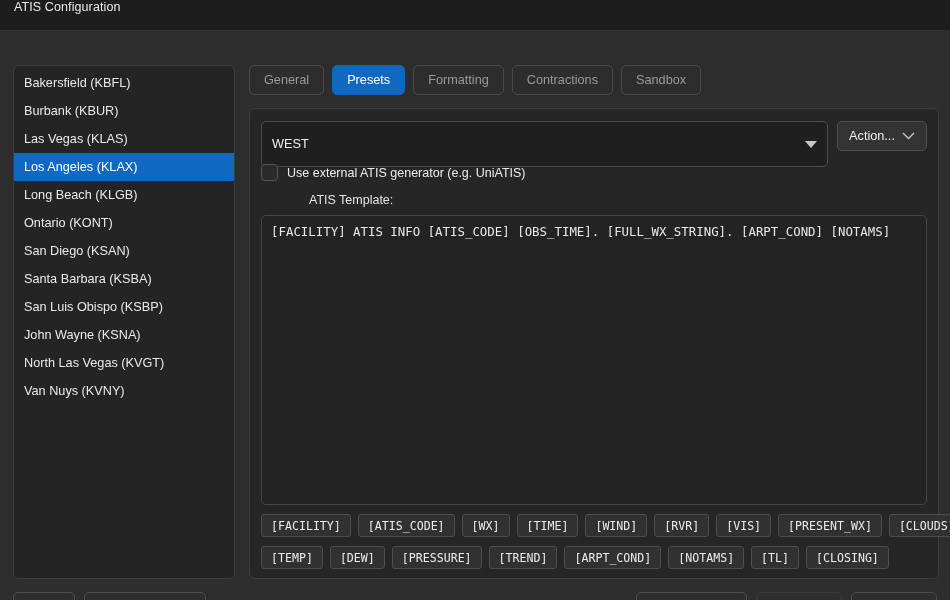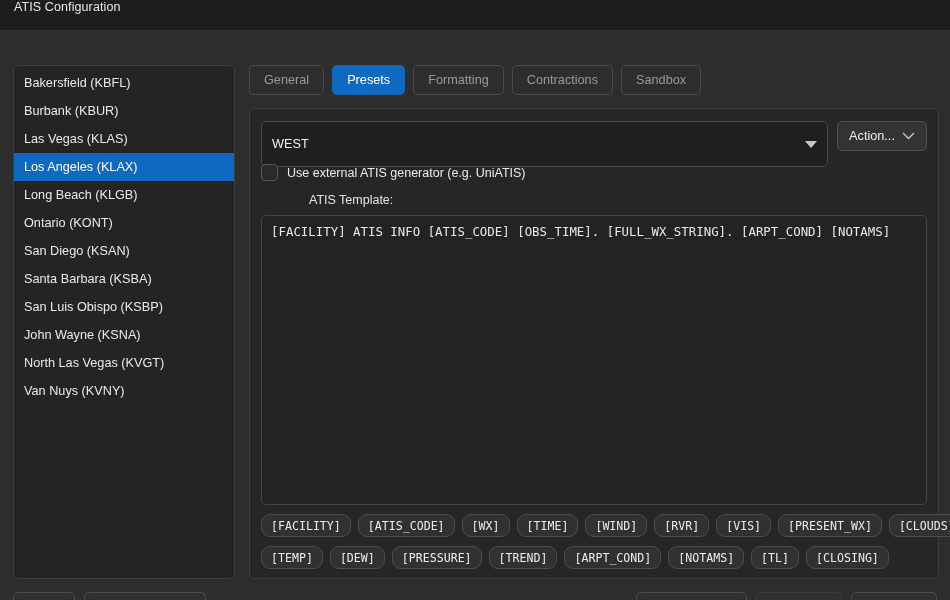--- a/index.html
+++ b/index.html
@@ -202,21 +202,21 @@
     margin-top: 9px;
     height: 23px;
   }
   .token {
     height: 23px;
     padding: 4px 9px;
     display: flex;
     align-items: center;
     background: #313131;
     border: 1px solid #4d4d4d;
-    border-radius: 9px;
+    border-radius: 3px;
     font-family: "DejaVu Sans Mono", monospace;
     font-size: 11.6px;
     color: #ececec;
     cursor: pointer;
     white-space: nowrap;
   }
 
   
   #footer {
     position: absolute;

